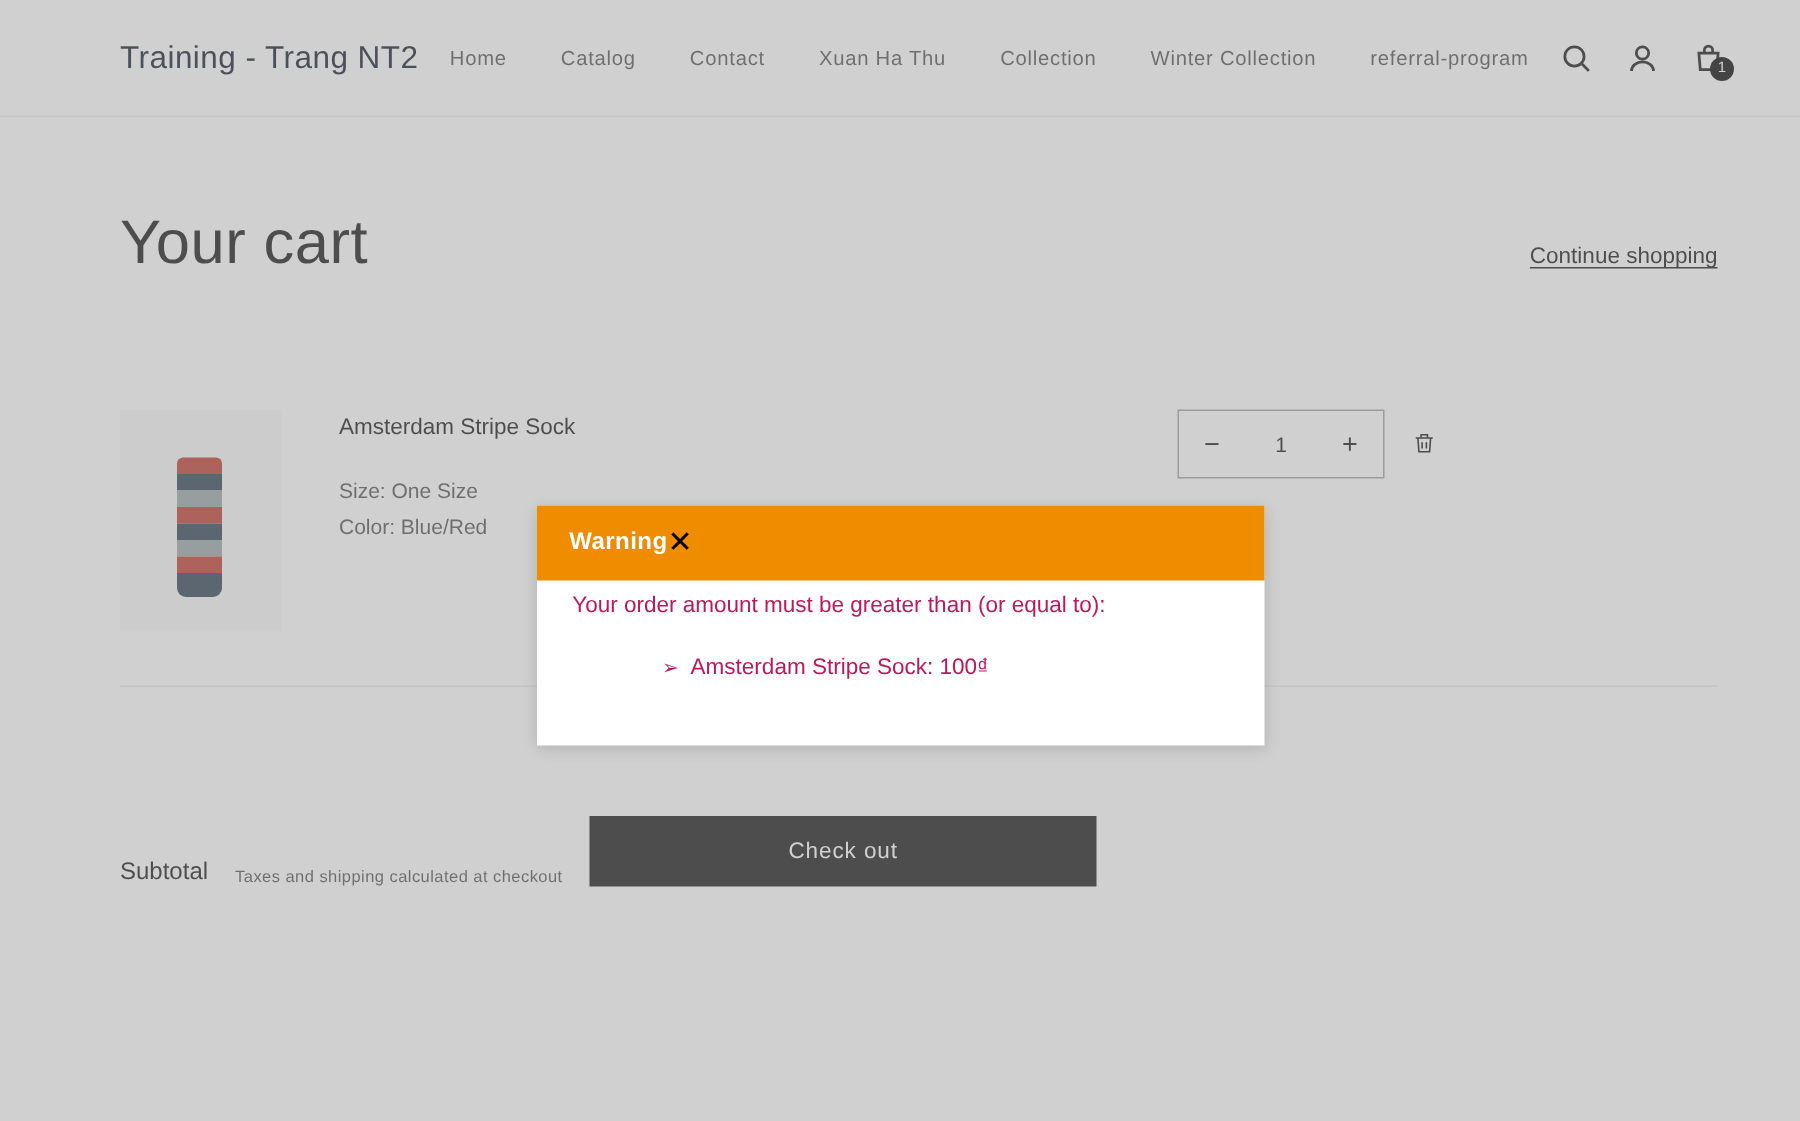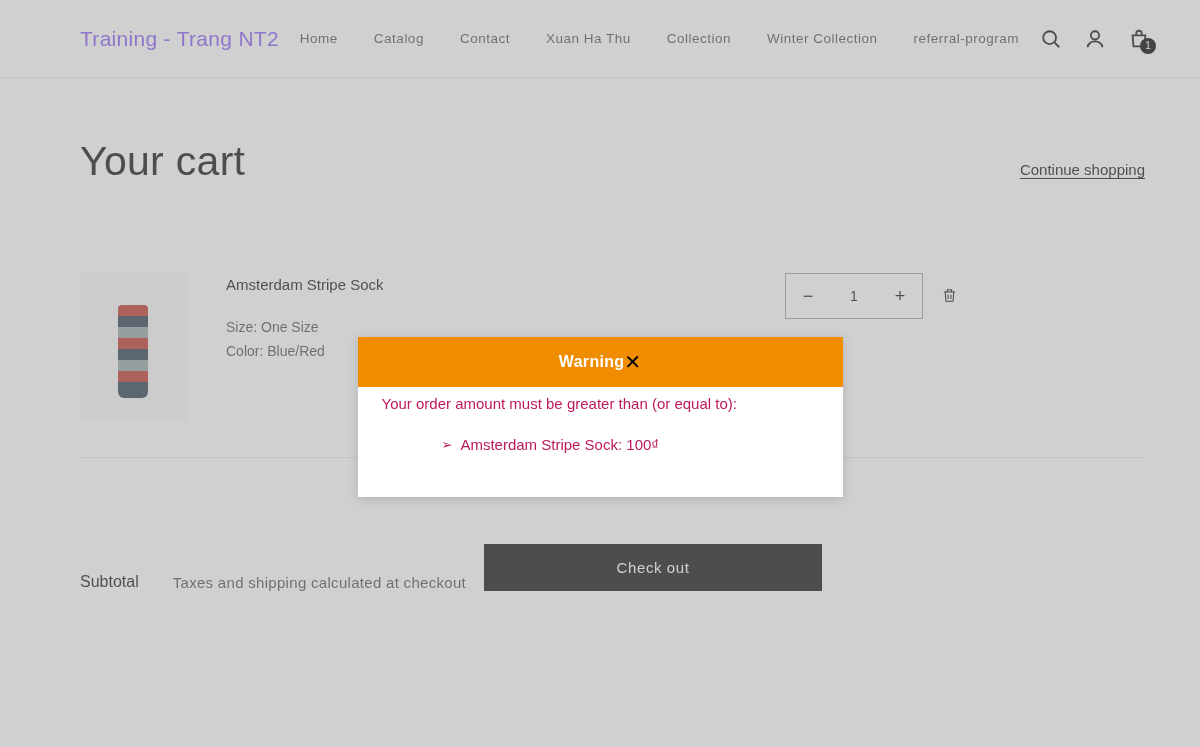--- a/index.html
+++ b/index.html
@@ -16,21 +16,21 @@
     display: flex;
     align-items: center;
     justify-content: space-between;
     padding: 0 50px 0 80px;
     height: 78px;
     border-bottom: 1px solid rgba(18,18,18,0.08);
   }
   .brand {
     font-size: 21px;
     font-weight: 400;
-    color: #8b5cf6;
+    color: #0f172a;
     letter-spacing: 0.3px;
   }
   .nav {
     display: flex;
     gap: 36px;
   }
   .nav a {
     font-size: 13.5px;
     color: rgba(18,18,18,0.75);
     text-decoration: none;
@@ -163,21 +163,21 @@
   }
   .total-cell { width: 100px; text-align: right; }
   .footer-block {
     margin-top: 82px;
     display: flex;
     flex-direction: row;
     align-items: flex-end;
     gap: 18px;
   }
   .subtotal-row { font-size: 16px; color: #121212; }
-  .taxnote { font-size: 15px; color: rgba(18,18,18,0.75); letter-spacing: 0.3px; margin-left: 16px; }
+  .taxnote { font-size: 11px; color: rgba(18,18,18,0.75); letter-spacing: 0.3px; }
   .checkout-btn {
     width: 338px;
     height: 47px;
     background: #121212;
     color: #fff;
     border: none;
     font-size: 15px;
     letter-spacing: 0.6px;
     cursor: pointer;
     margin-top: 4px;
@@ -195,21 +195,21 @@
   .modal {
     width: 485px;
     background: #fff;
     box-shadow: 0 2px 10px rgba(0,0,0,0.15);
   }
   .modal-head {
     background: #f08c00;
     color: #fff;
     display: flex;
     align-items: center;
-    justify-content: center;
+    justify-content: flex-start;
     padding: 15px 22px 15px 22px;
   }
   .modal-title {
     font-size: 16px;
     font-weight: 700;
     letter-spacing: 0.3px;
   }
   .modal-close {
     background: none;
     border: none;

